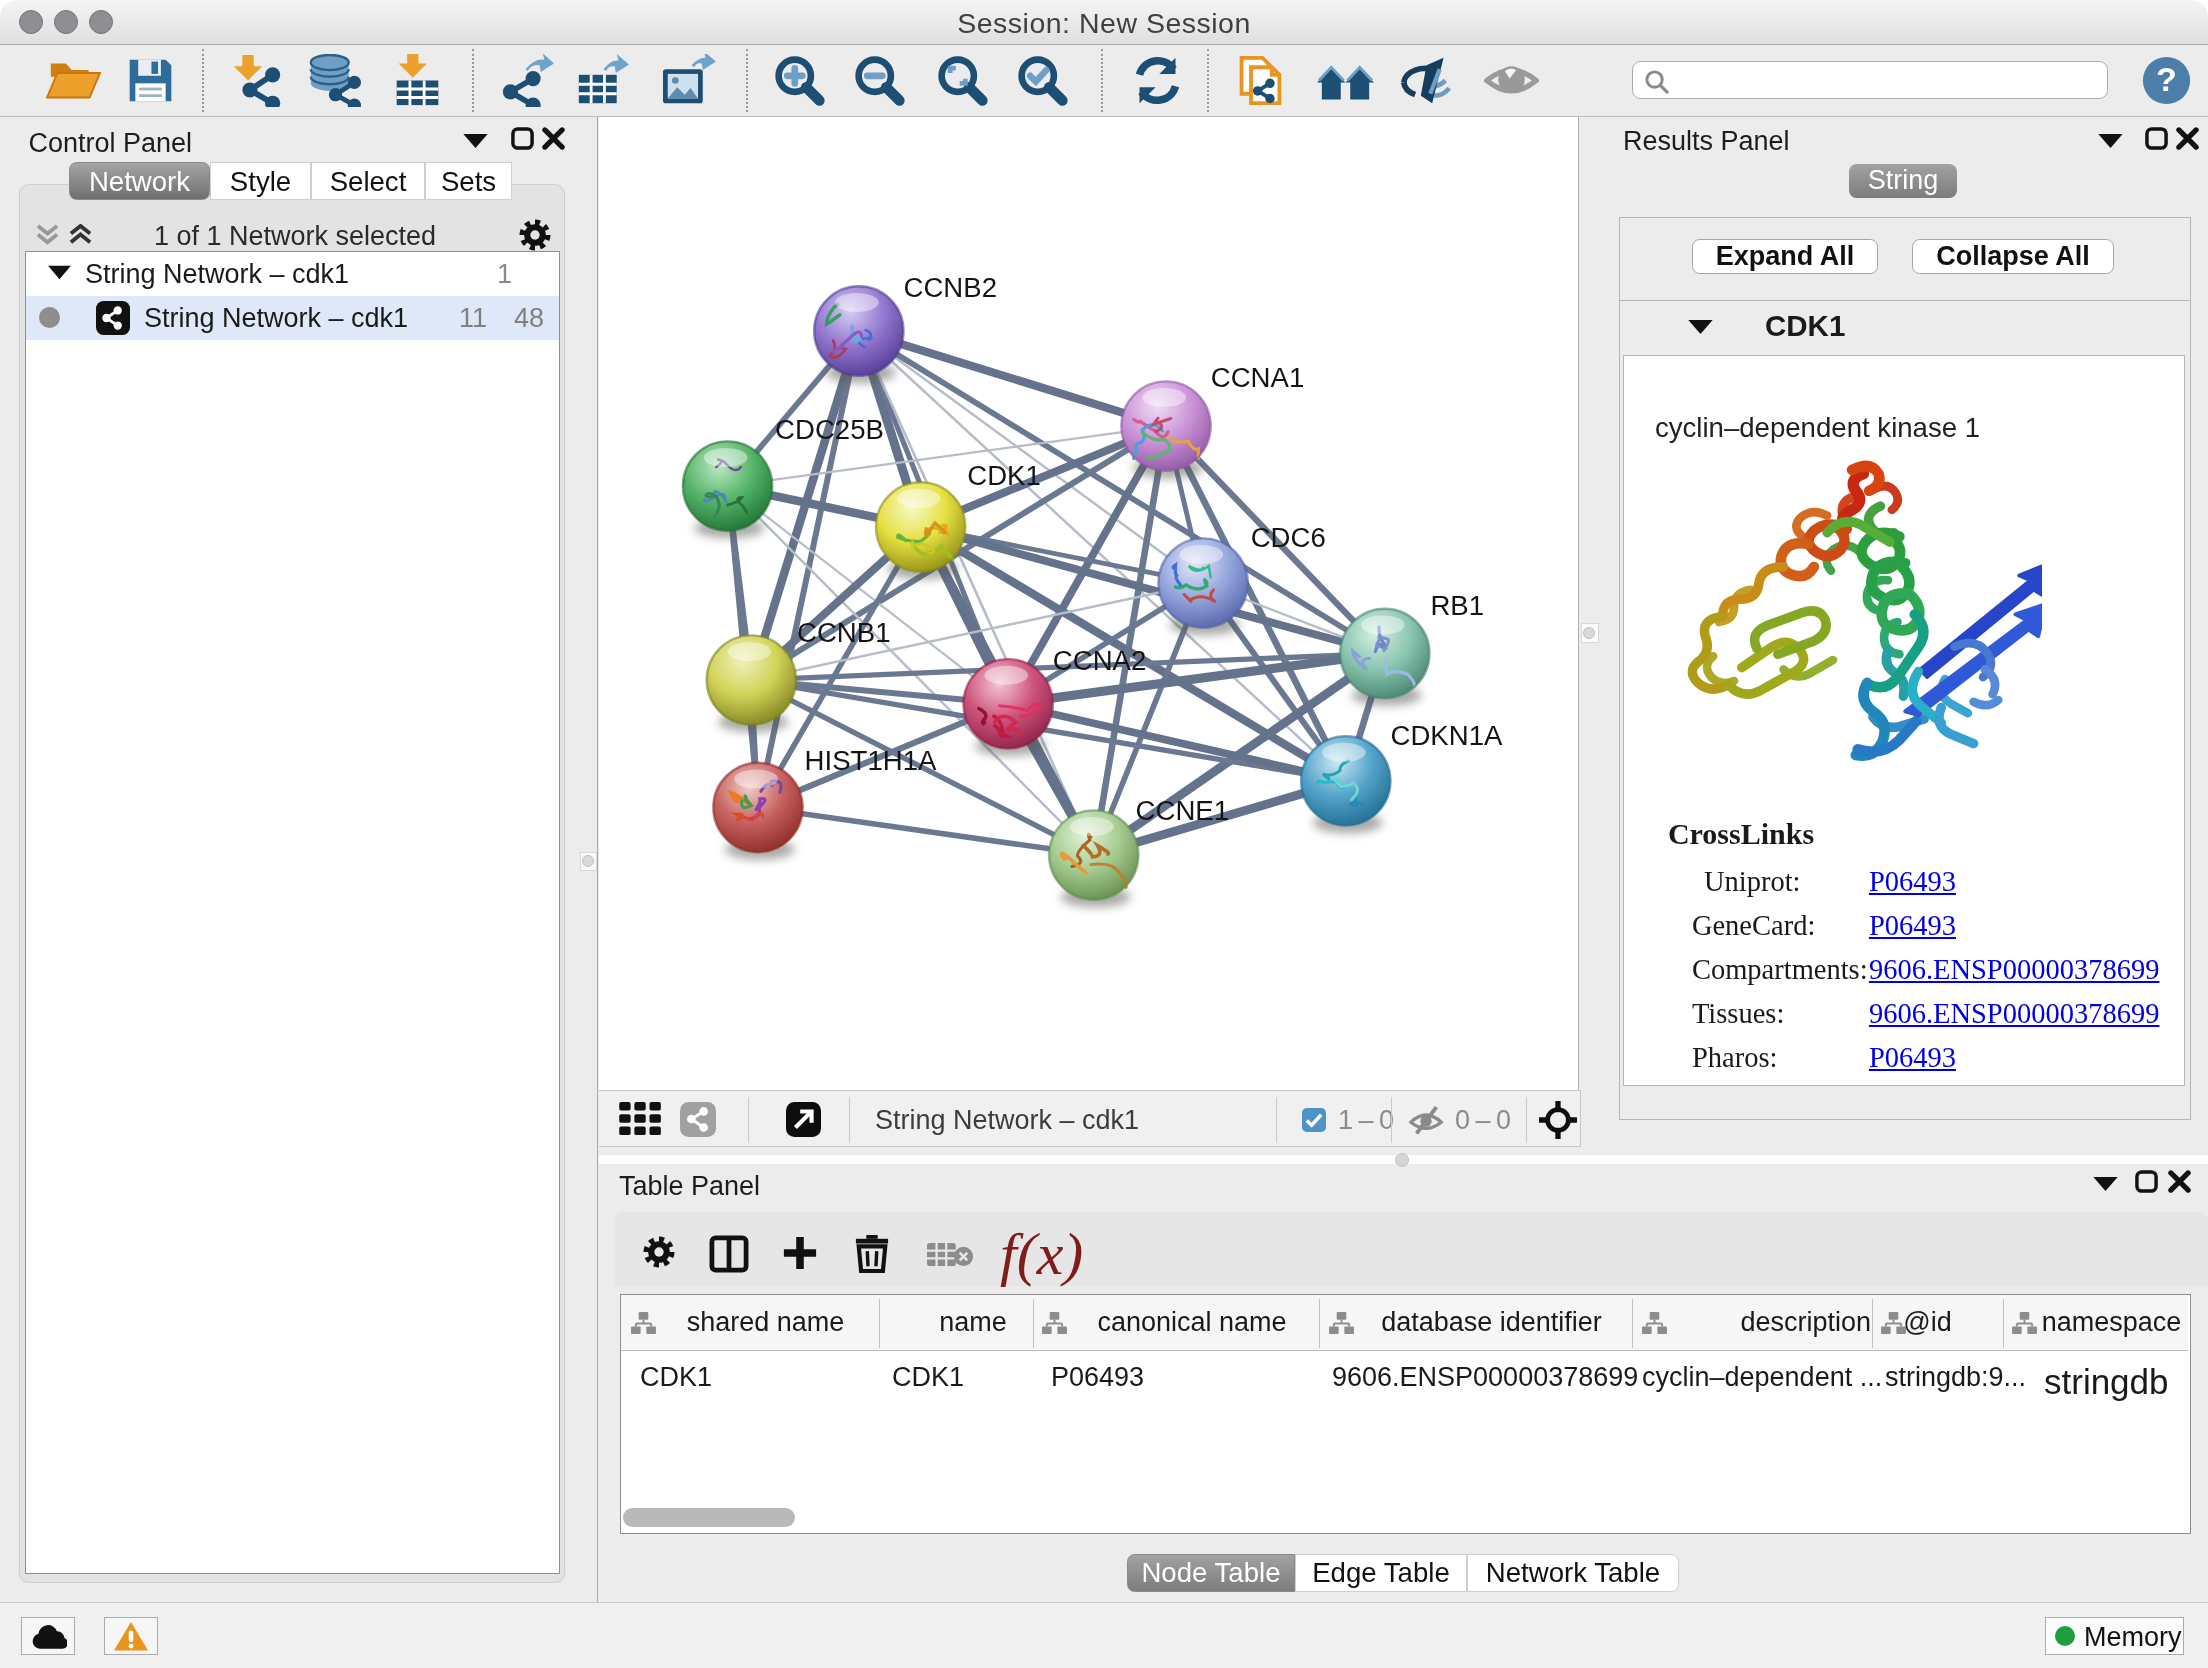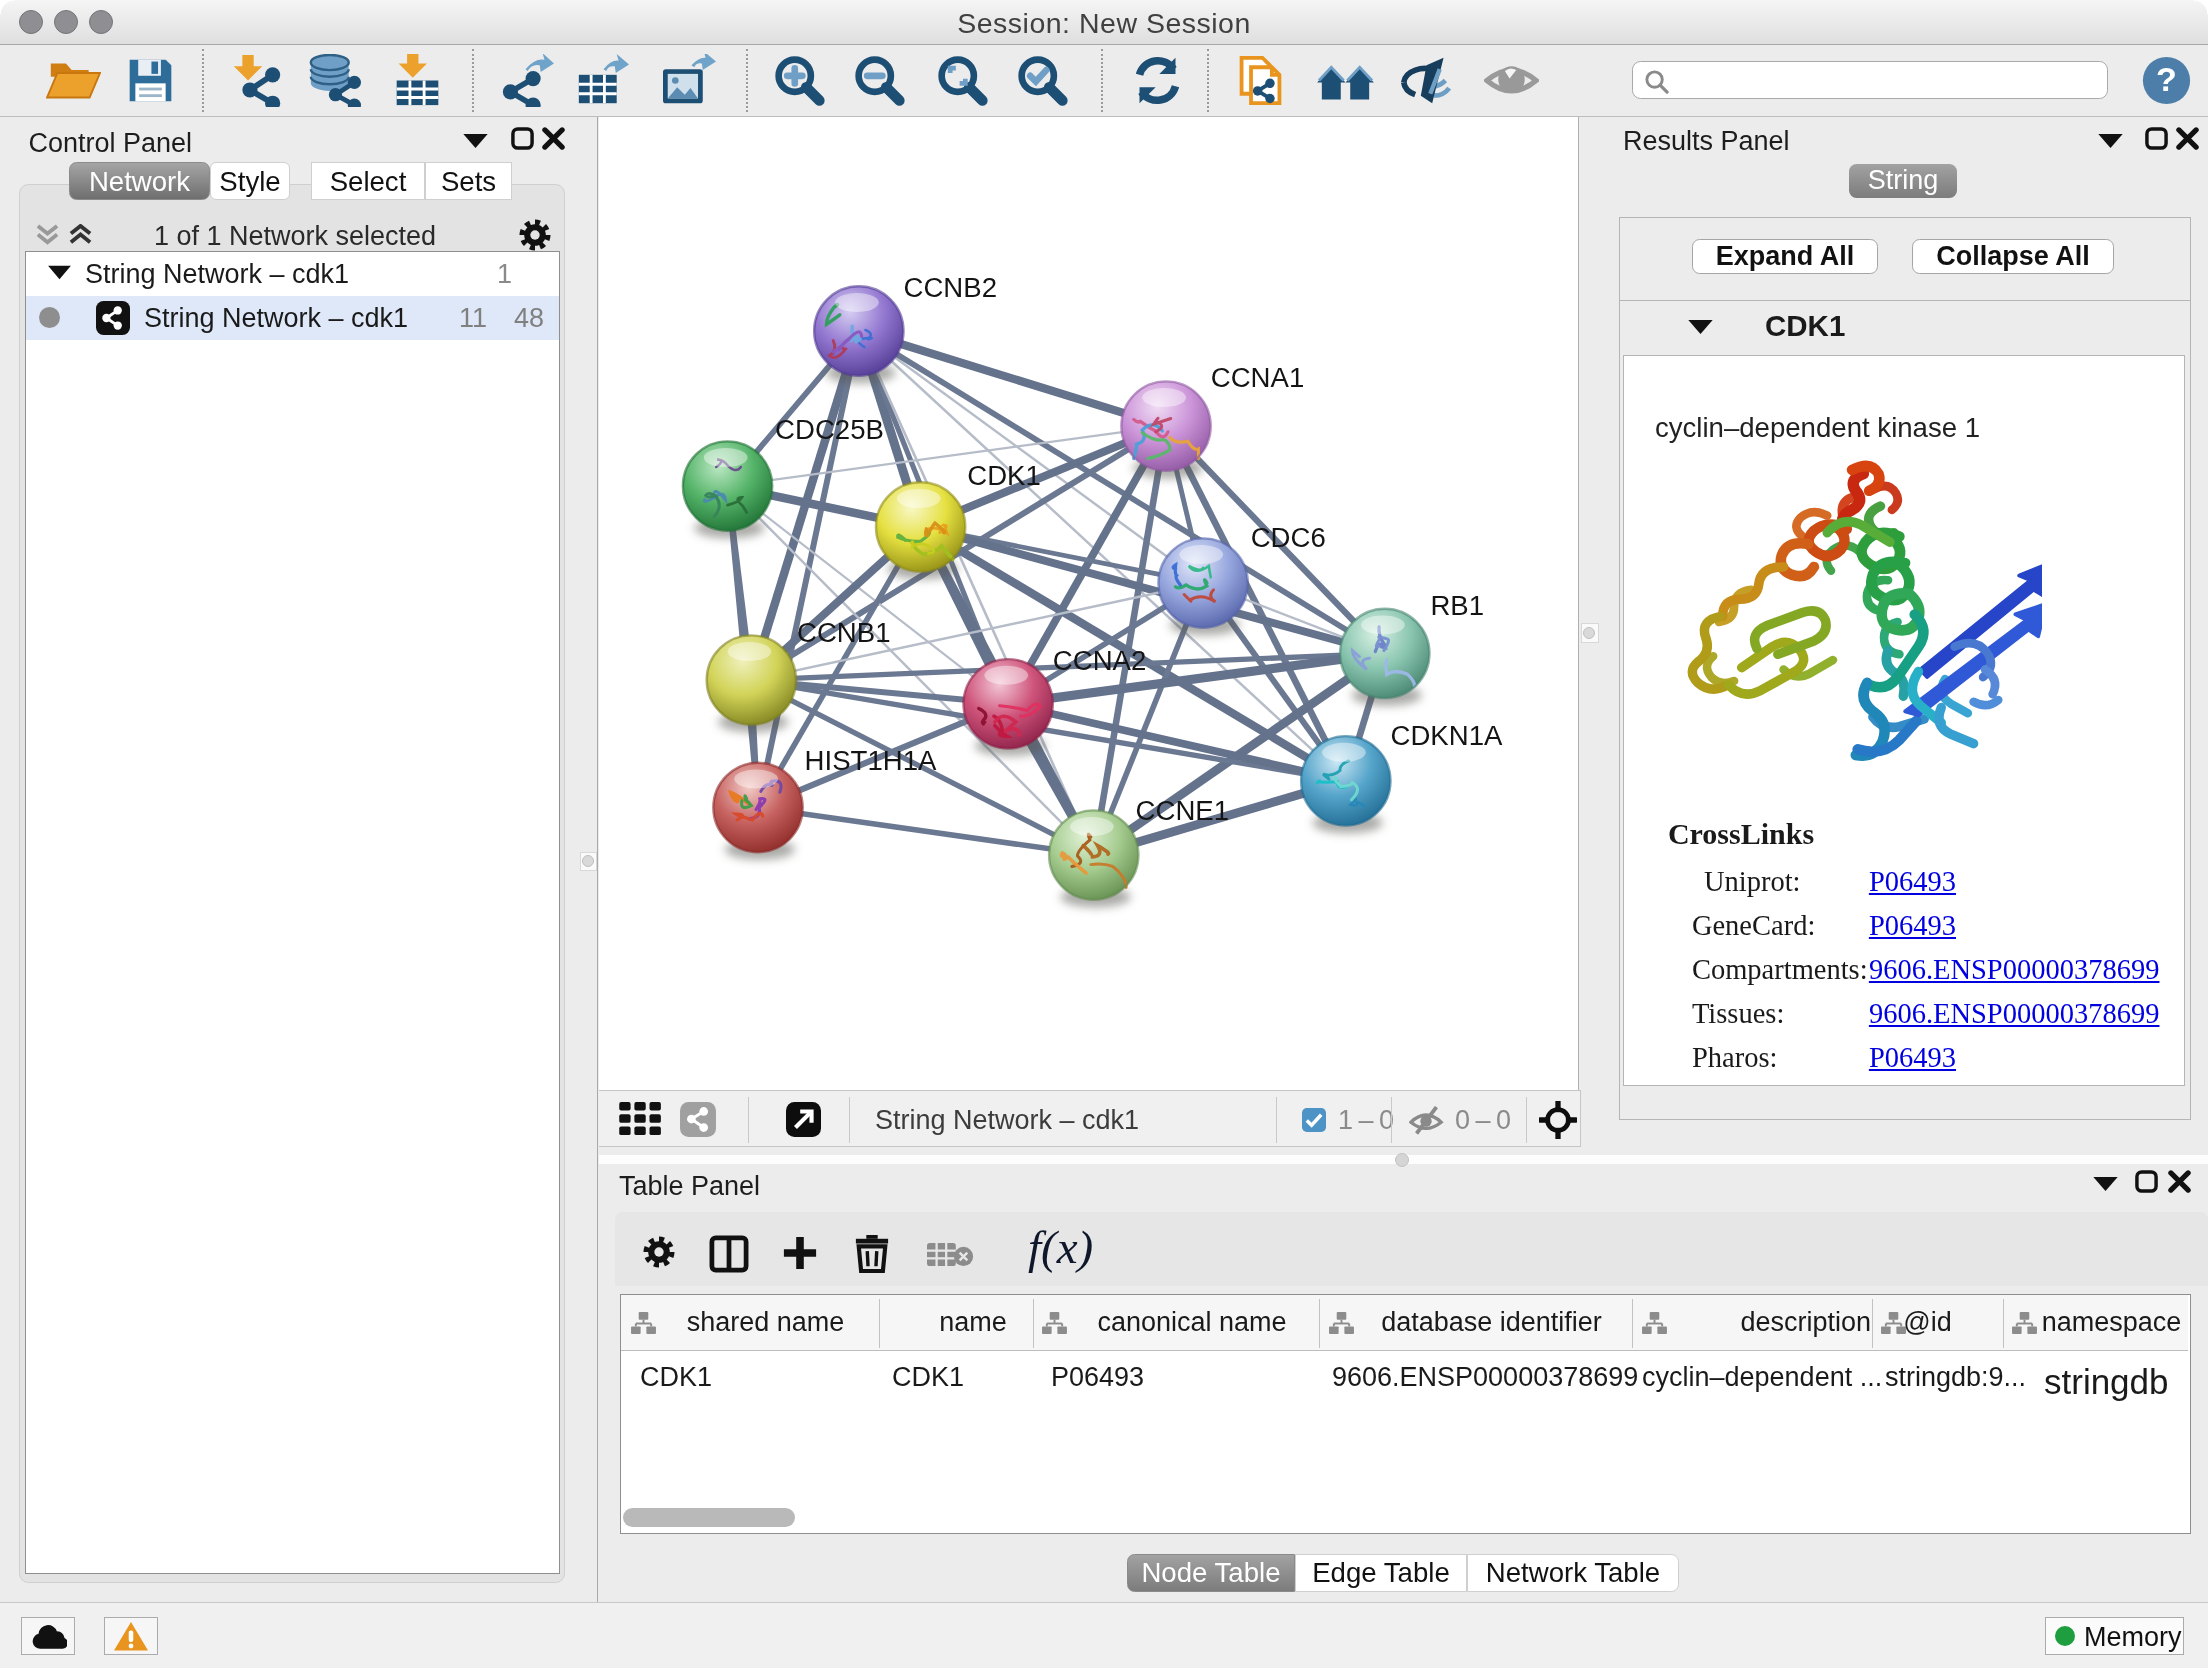--- a/index.html
+++ b/index.html
@@ -223,21 +223,21 @@
   <svg class="abs" style="left:463px;top:17px;" width="25" height="15" viewBox="0 0 26 16">
       <path d="M0 0 h26 l-13 15 z" fill="#111"></path>
     </svg>
   <svg class="abs" style="left:511px;top:9.5px;" width="23" height="23" viewBox="0 0 24 24">
       <rect x="2" y="2" width="20" height="20" rx="5" fill="none" stroke="#111" stroke-width="3.6"></rect>
     </svg>
   <svg class="abs" style="left:542px;top:9.5px;" width="23" height="23" viewBox="0 0 24 24">
       <path d="M3 3 L21 21 M21 3 L3 21" stroke="#111" stroke-width="5.4" stroke-linecap="round"></path>
     </svg>
   <div class="tab tabsel" style="left:69px;width:141px;">Network</div>
-  <div class="tab" style="left:210px;width:80px;border-radius:6px;">Style</div>
+  <div class="tab" style="left:210px;width:101px;">Style</div>
   <div class="tab" style="left:311px;width:114px;">Select</div>
   <div class="tab" style="left:425px;width:87px;">Sets</div>
   <div id="cbox"></div>
   <svg class="abs" style="left:34px;top:107px;" width="27" height="23" viewBox="0 0 28 24">
       <g fill="none" stroke="#999" stroke-width="4">
         <path d="M4 2 L14 10 L24 2"></path>
         <path d="M4 11 L14 19 L24 11"></path>
       </g>
     </svg>
   <svg class="abs" style="left:67px;top:107px;" width="27" height="23" viewBox="0 0 28 24">
@@ -684,21 +684,21 @@
         </g>
         <g stroke="#e6e6e6" stroke-width="2.4">
           <line x1="0" y1="10" x2="30" y2="10"></line>
           <line x1="0" y1="18" x2="30" y2="18"></line>
           <line x1="10" y1="2" x2="10" y2="26"></line>
           <line x1="20" y1="2" x2="20" y2="26"></line>
         </g>
         <circle cx="38" cy="16" r="10" fill="#8c8c8c"></circle>
         <path d="M34 12 l8 8 M42 12 l-8 8" stroke="#e6e6e6" stroke-width="2.6"></path>
       </svg>
-    <span class="abs" style="left:385px;top:7.6px;font-family:'Liberation Serif',serif;font-style:italic;font-size:47px;color:#0f172a;margin-left:28px;">f(x)</span>
+    <span class="abs" style="left:385px;top:7.6px;font-family:'Liberation Serif',serif;font-style:italic;font-size:60px;color:#7f1d1d;">f(x)</span>
   </div>
   <div id="tbox">
     <div class="abs" style="left:0;top:0;width:1567px;height:56px;background:#f6f6f6;border-bottom:1px solid #bdbdbd;"></div>
     <svg class="abs" style="left:9.5px;top:17px;" width="25" height="23" viewBox="0 0 26 24">
         <g fill="#8c8c8c">
           <rect x="8" y="0" width="10" height="8" rx="1"></rect>
           <rect x="0" y="15" width="10" height="8" rx="1"></rect>
           <rect x="16" y="15" width="10" height="8" rx="1"></rect>
         </g>
         <g stroke="#8c8c8c" stroke-width="2">

